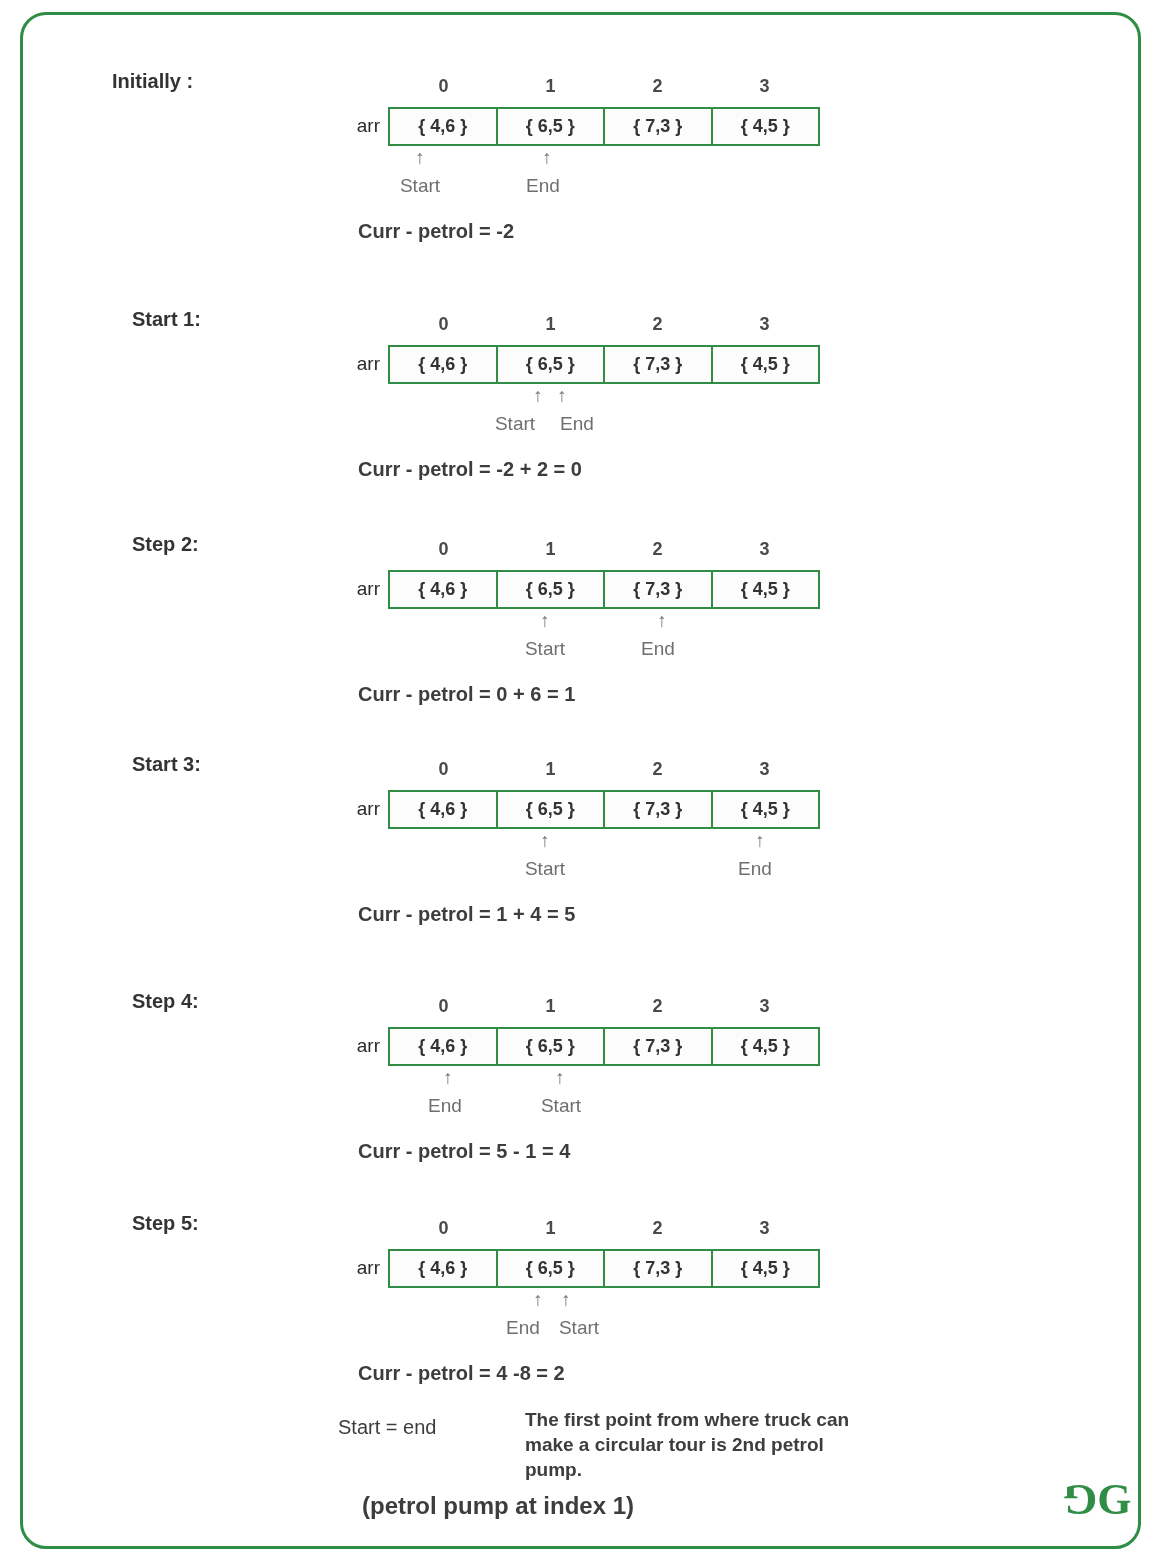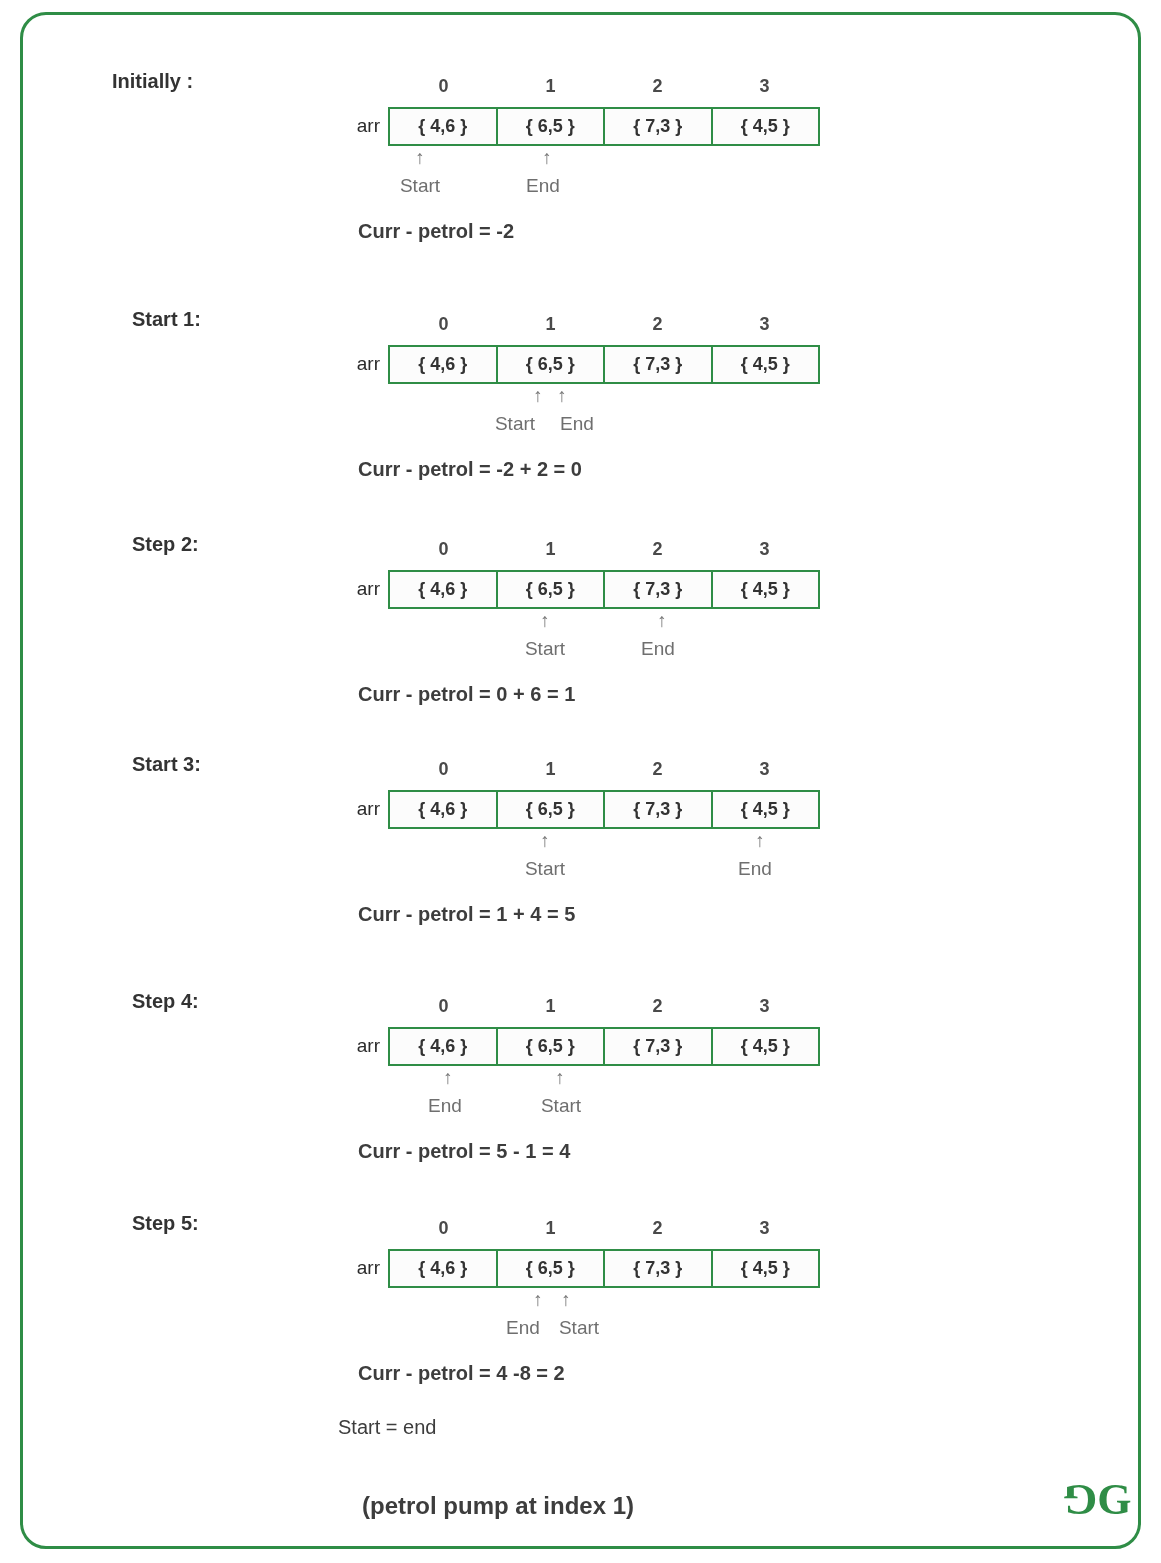--- a/index.html
+++ b/index.html
@@ -174,15 +174,16 @@
       <div class="cell">{ 4,5 }</div>
     </div>
     <span class="arrow" style="left:538px">↑</span>
     <span class="arrow" style="left:566px">↑</span>
     <span class="ptr-label" style="left:523px">End</span>
     <span class="ptr-label" style="left:579px">Start</span>
     <div class="formula">Curr - petrol = 4 -8 = 2</div>
   </section>
 
   <div class="start-end">Start = end</div>
+  <div class="note">The first point from where truck can make a circular tour is 2nd petrol pump.</div>
   <div class="index-note">(petrol pump at index 1)</div>
   <div class="logo"><span class="g-flip">G</span><span>G</span></div>
 </div>
 
 </body></html>

